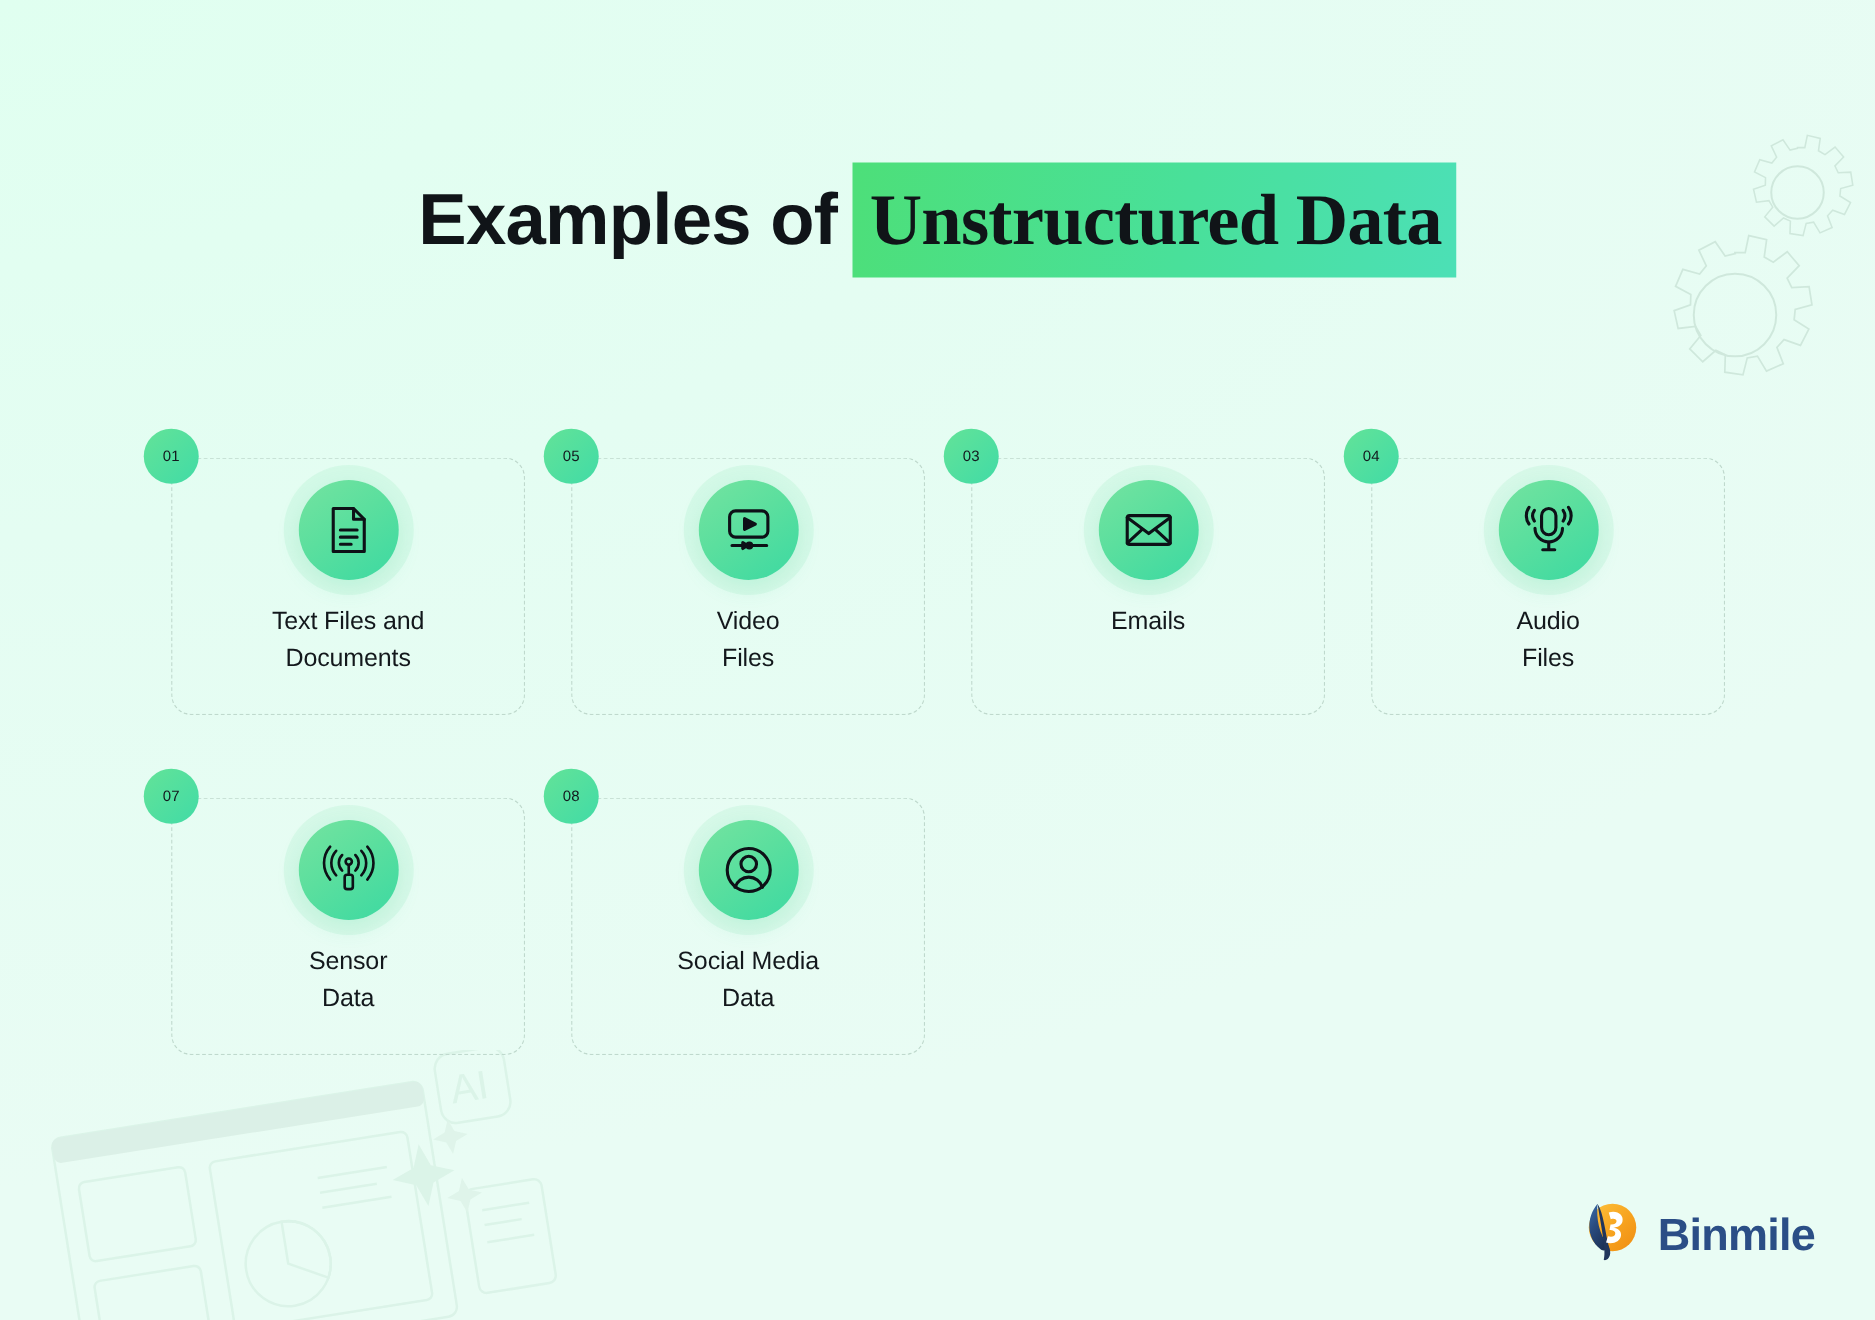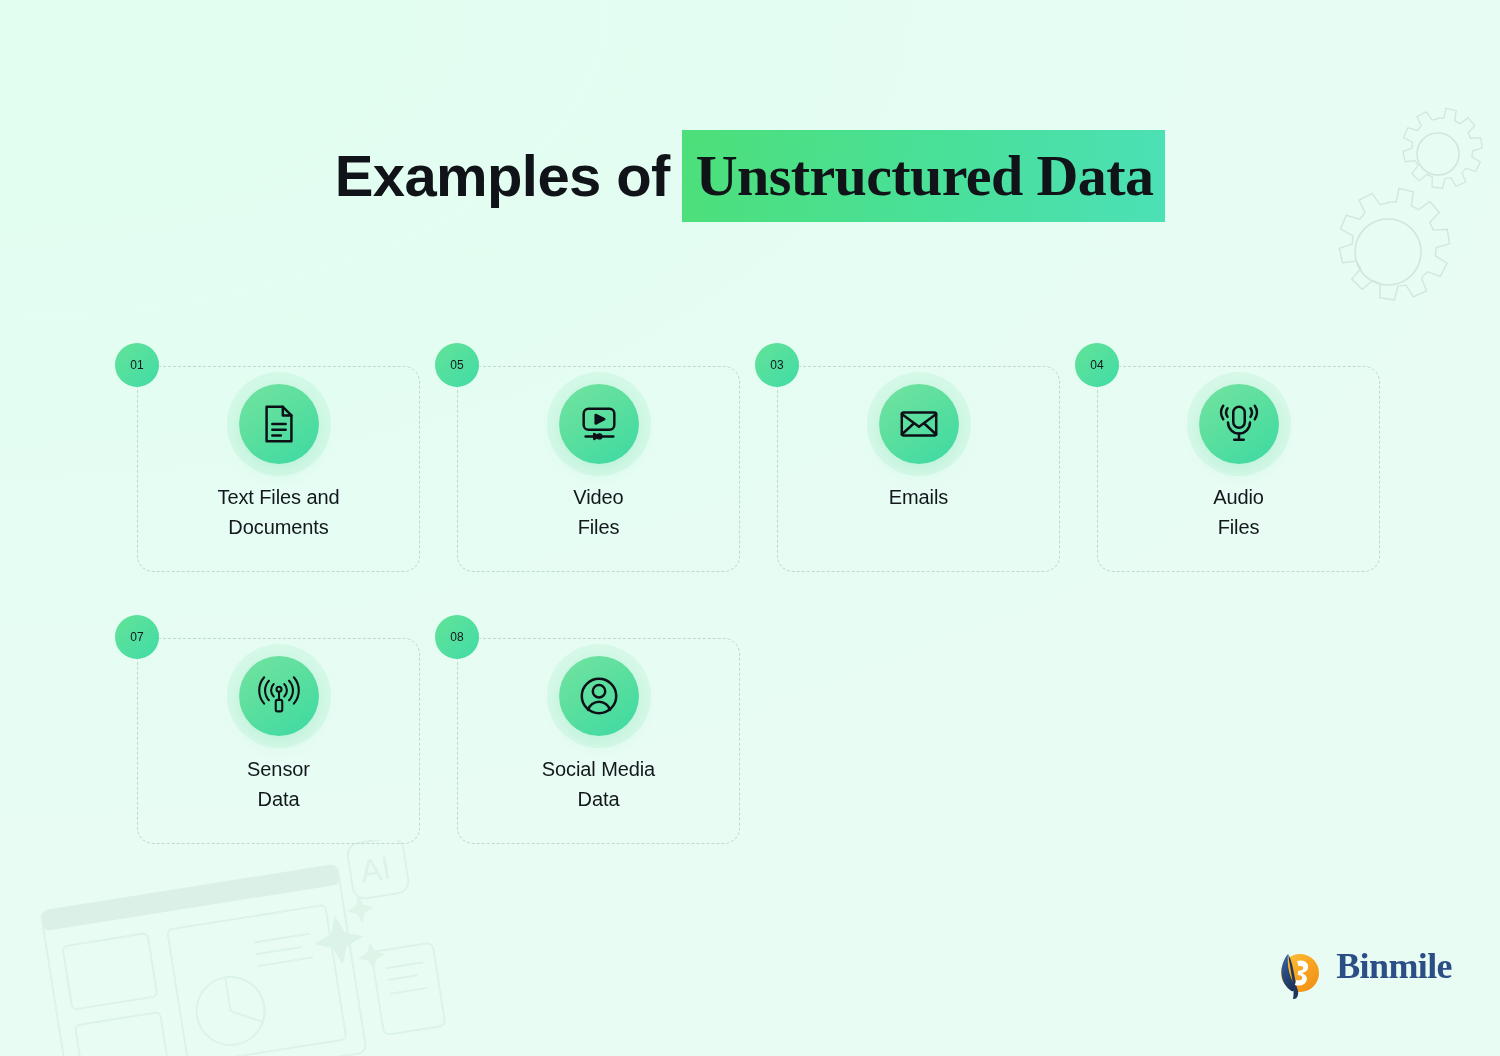--- a/index.html
+++ b/index.html
@@ -92,22 +92,22 @@
     color:#13181c;
     font-weight:400;
     letter-spacing:-0.1px;
     max-width:250px;
     white-space:pre-line;
   }
 
   
   .logo {
     position:absolute;
-    right:48px; bottom:48px;
-    display:flex; gap:13px;font-family:Liberation Serif, serif;
+    right:48px; bottom:38px;
+    display:flex; align-items:center; gap:13px;
   }
   .logo-word {
     font-size:36px;
     font-weight:700;
     color:#2b4e86;
     letter-spacing:-0.6px;
     line-height:1;
   }
 </style>
 </head>

